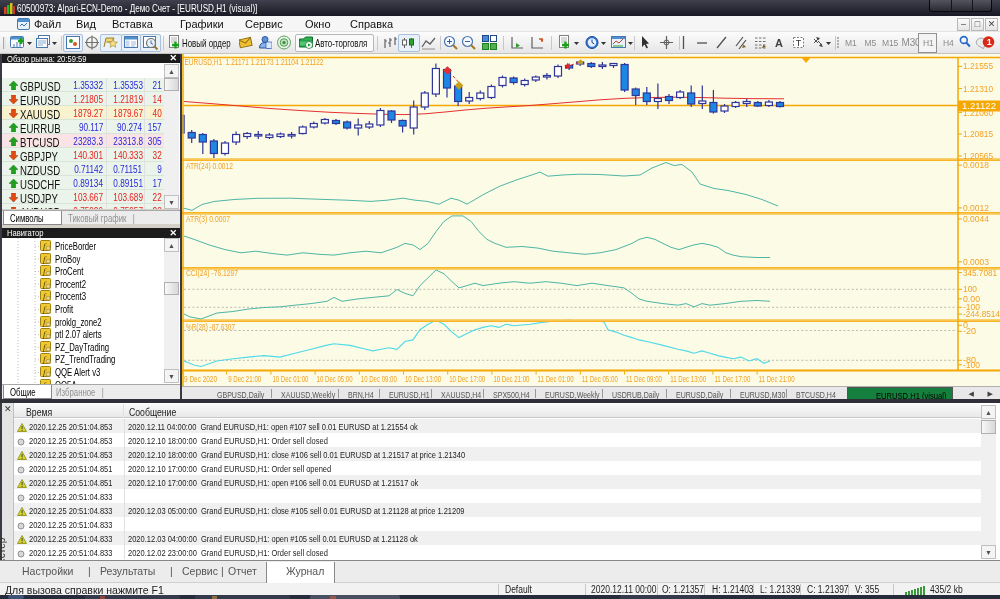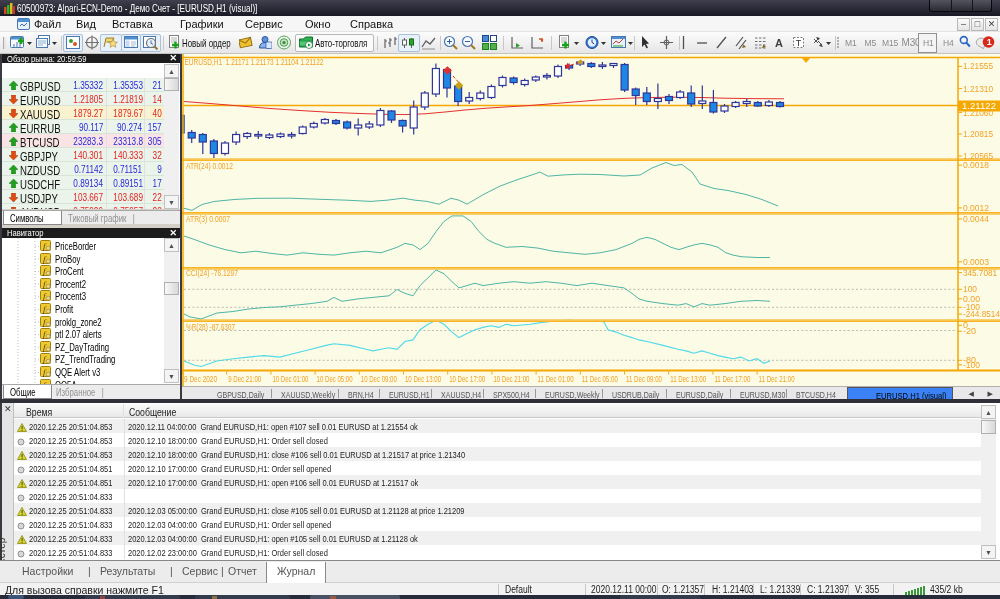--- a/index.html
+++ b/index.html
@@ -42,21 +42,21 @@
 .tabact { background:#FFF; border:1px solid #888; border-top:none; color:#000; z-index:2; }
 #navp { position:absolute; left:0px; top:184px; width:178px; height:145.5px; background:#FFF; }
 #navtabs { position:absolute; left:0px; top:329.5px; width:178px; height:16px; background:#ECECEC; border-top:1px solid #A8A8A8; }
 .navitem { position:relative; height:12.62px; padding-left:53px; color:#000; white-space:nowrap; font-size:10.5px; }
 .navicon { position:absolute; left:38px; top:0px; }
 #chartwrap { position:absolute; left:182px; top:0; width:818px; height:332px; background:#FBFBE6; }
 #ctabbar { position:absolute; left:182px; top:332px; width:818px; height:14px; background:#E8E8E8; border-top:1px solid #B0B0B0; color:#555; white-space:nowrap; font-size:9.5px; padding-left:26px; }
 .ctab { display:inline-block; padding:1.5px 0 0 8.5px; overflow:visible; }
 .cq { display:inline-block; transform:scaleX(0.74); transform-origin:0 0; white-space:nowrap; }
 .ctsep { display:inline-block; border-right:1px solid #999; height:9px; }
-#ctabact { position:absolute; left:665px; top:0px; height:14px; background:#3b82f6; border:1px solid #555; border-bottom:none; padding:1.5px 0 0 28px; width:106px; color:#000; font-size:9.5px; }
+#ctabact { position:absolute; left:665px; top:0px; height:14px; background:#15803d; border:1px solid #555; border-bottom:none; padding:1.5px 0 0 28px; width:106px; color:#000; font-size:9.5px; }
 #ctabact .cq { transform:scaleX(0.8); }
 #terminal { position:absolute; left:0; top:345px; width:1000px; height:183px; background:#FFF; border-top:4px solid #303038; }
 #tstrip { position:absolute; left:0; top:0; width:14px; height:182px; background:#E4E4E4; border-right:1px solid #C0C0C0; border-left:2px solid #3A3A42; }
 #theader { position:absolute; left:14px; top:1px; width:967px; height:14px; background:linear-gradient(#FAFAFA,#E8E8E8); border-bottom:1px solid #C8C8C8; color:#222; }
 #trows { position:absolute; left:14px; top:16px; width:967px; height:140px; }
 .trow { position:relative; width:967px; height:14px; overflow:hidden; }
 .ticon { position:absolute; left:3px; top:2.5px; }
 .ttime { position:absolute; left:15px; top:2px; color:#222; font-size:9.5px; }
 .tmsg { position:absolute; left:114px; top:2px; color:#222; font-size:9.5px; }
 .tq { display:inline-block; transform:scaleX(0.79); transform-origin:0 0; white-space:nowrap; }
@@ -804,21 +804,20 @@
               <rect x="4.5" y="6.7" width="1.2" height="1.2" fill="#555"></rect>
             </svg></span>
           <span class="ttime"><span class="tq">2020.12.25 20:51:04.833</span></span>
           <span class="tmsg"><span class="tq">2020.12.03 05:00:00&nbsp;&nbsp;Grand EURUSD,H1: close #105 sell 0.01 EURUSD at 1.21128 at price 1.21209</span></span>
         </div>
 <div class="trow" style="background:#FFFFFF">
           <span class="ticon"><svg width="8" height="8" viewBox="0 0 8 8">
               <circle cx="4" cy="4" r="3" fill="#D8D8D8" stroke="#909090"></circle>
             </svg></span>
           <span class="ttime"><span class="tq">2020.12.25 20:51:04.833</span></span>
-          <span class="tmsg"><span class="tq">2020.12.03 04:00:00&nbsp;&nbsp;Grand EURUSD,H1: Order sell opened</span></span>
         </div>
 <div class="trow" style="background:#F0F0F0">
           <span class="ticon"><svg width="10" height="9" viewBox="0 0 10 9">
               <path d="M5 0.5 L9.5 8.5 L0.5 8.5 Z" fill="#D6D622" stroke="#8A8A10" stroke-width="0.8"></path>
               <rect x="4.5" y="3" width="1.2" height="3" fill="#555"></rect>
               <rect x="4.5" y="6.7" width="1.2" height="1.2" fill="#555"></rect>
             </svg></span>
           <span class="ttime"><span class="tq">2020.12.25 20:51:04.833</span></span>
           <span class="tmsg"><span class="tq">2020.12.03 04:00:00&nbsp;&nbsp;Grand EURUSD,H1: open #105 sell 0.01 EURUSD at 1.21128 ok</span></span>
         </div>
@@ -837,21 +836,21 @@
      <div class="sbtn" style="bottom:0">▼</div>
   </div>
   <div id="ttabs">
     <span class="ttab" style="left:22px">Настройки</span>
         <span class="ttab" style="left:88px">|</span>
     <span class="ttab" style="left:100px">Результаты</span>
         <span class="ttab" style="left:170px">|</span>
     <span class="ttab" style="left:182px">Сервис</span>
         <span class="ttab" style="left:221px">|</span>
     <span class="ttab" style="left:228px">Отчет</span>
-    <span class="ttab tabact" style="left:266px;top:1px;height:21px;padding:3px 10px 0 10px;border-bottom:none">Журнал</span>
+    <span class="ttab tabact" style="left:266px;top:1px;height:21px;padding:3px 10px 0 19px;border-bottom:none">Журнал</span>
   </div>
  </div>
 </div>
 <div id="statusbar">
  <span style="left:5px;font-size:10.5px">Для вызова справки нажмите F1</span>
  <span class="ssep" style="left:498px"></span>
  <span style="left:505px">
       <span class="sq">Default</span>
     </span>
  <span class="ssep" style="left:585px"></span>

